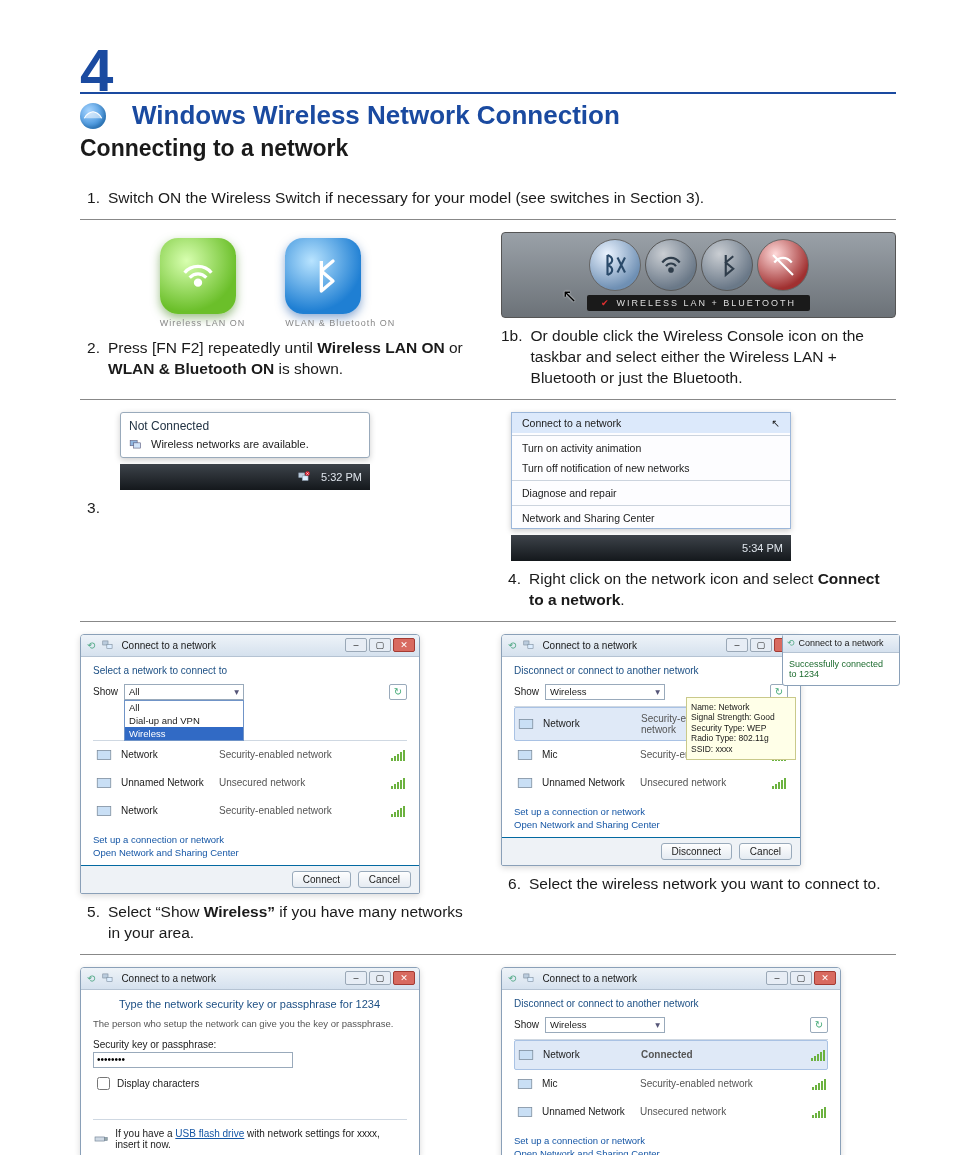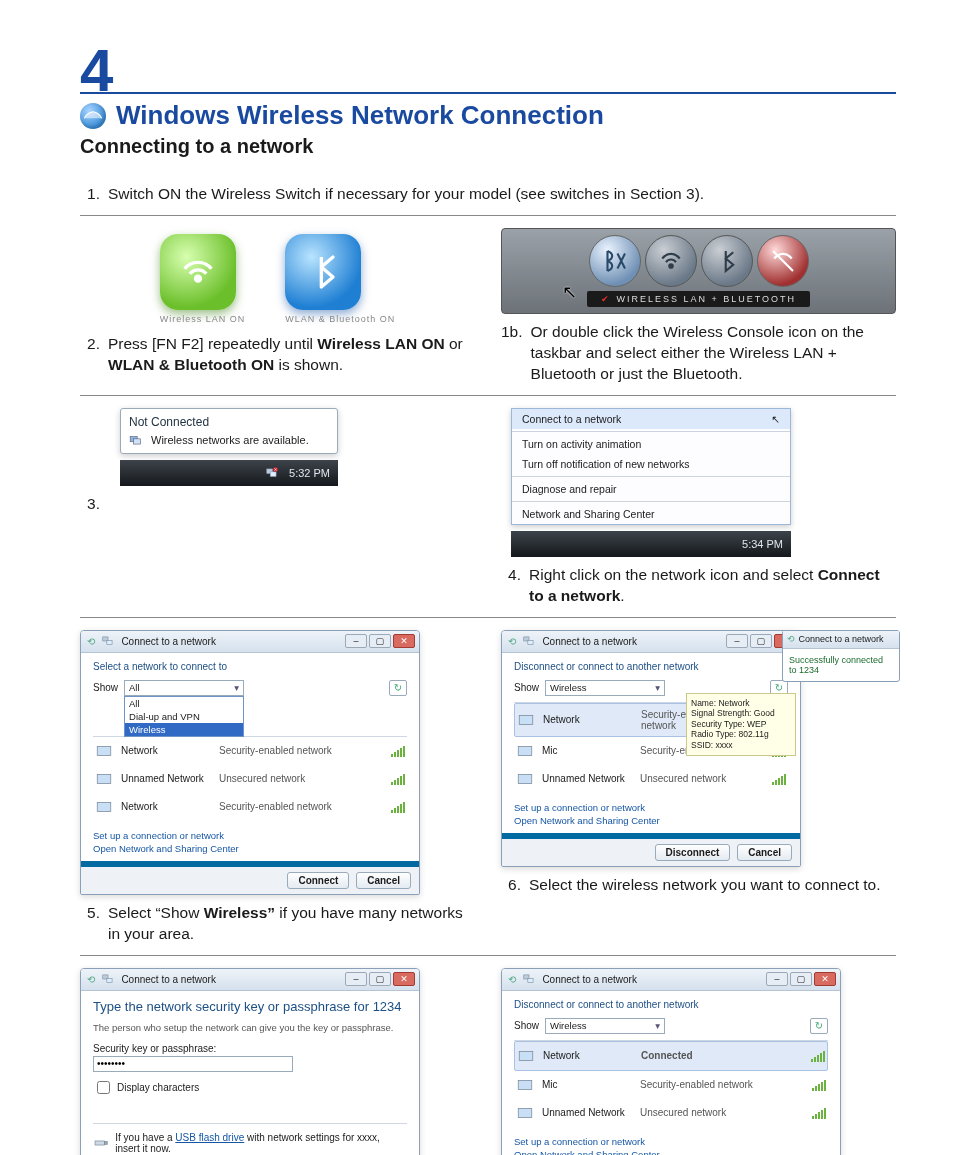--- a/index.html
+++ b/index.html
@@ -31,40 +31,40 @@
     top: 6px;
   }
   .chap-title {
     font-size: 20px;
     font-weight: 700;
     color: #1a4aa0;
   }
   .heading-row {
     display: flex;
     align-items: center;
-    gap: 10px;
+    gap: 26px;
     margin-top: 1px;
   }
   .globe-icon {
     width: 26px; height: 26px;
     border-radius: 50%;
     background: radial-gradient(circle at 35% 30%, #a8d5ff, #3a8dd8 70%);
     box-shadow: inset -2px -2px 4px rgba(0,0,0,.2);
     display:inline-flex; align-items:center; justify-content:center;
     font-size:14px;
   }
   h1.page-title {
     margin: 0;
     font-size: 26px;
     color: #1a4aa0;
     font-weight: 700;
   }
   h2.subtitle {
     margin: 4px 0 18px 0;
-    font-size: 20px;
+    font-size: 23px;
     font-weight: 700;
   }
   
   .instr-row {
     display: flex;
     gap: 26px;
     border-bottom: 1px solid #888;
     padding-bottom: 10px;
     margin-bottom: 12px;
   }
@@ -95,21 +95,21 @@
   }
   .tb-icons { display:flex; gap:4px; }
   .tb-orb { width:52px; height:52px; border-radius:50%; background:radial-gradient(circle at 35% 28%, #eaf3ff,#6f90b4 72%); border:1px solid #666; display:flex; align-items:center;justify-content:center;}
   .tb-orb svg{width:30px;height:30px;}
   .tb-orb.off{filter:grayscale(0.5) brightness(.85);}
   .tb-orb.red{background:radial-gradient(circle at 35% 28%, #ffd9d9,#a03030 72%);}
   .tb-label{background:#1a1a1a;color:#ddd;font-size:9px;letter-spacing:2px;padding:3px 14px;border-radius:2px; display:flex; align-items:center; gap:6px;}
   .tb-label .check{color:#e03030;}
   .cursor{position:absolute; left:60px; top:52px; font-size:18px; color:#000; text-shadow:0 0 2px #fff;}
   
-  .tray3 { width:218px; margin:0 auto 0 40px; }
+  .tray3 { width:250px; margin:0 auto 0 40px; }
   .tooltip {
     background:#fff; border:1px solid #9ab; border-radius:3px;
     padding:6px 8px; box-shadow:0 2px 6px rgba(0,0,0,.2);
   }
   .tooltip .tt-title{font-size:12px; color:#234; margin-bottom:4px;}
   .tooltip .tt-body{display:flex; gap:8px; align-items:center; font-size:11px;}
   .taskbar { height:26px; background:linear-gradient(#3d434a,#14181c); margin-top:6px; display:flex; align-items:center; justify-content:flex-end; color:#dfe5ec; font-size:11px; padding:0 8px; gap:10px;}
   .tb-neticon{width:14px;height:14px;display:inline-block;}
   
   .ctx4 { width:280px; margin-left:10px;}
@@ -146,29 +146,29 @@
   .net-row.sel{background:#dfe9f7; border:1px solid #a9c2e4; border-radius:2px;}
   .net-ico{width:18px;height:18px;}
   .net-name{width:90px;}
   .net-type{color:#555; flex:1;}
   .sigbars{display:flex;gap:1px;align-items:flex-end;height:12px;}
   .sigbars span{width:2px;background:#6cb23f;}
   .sigbars span:nth-child(1){height:3px;} .sigbars span:nth-child(2){height:5px;}
   .sigbars span:nth-child(3){height:7px;} .sigbars span:nth-child(4){height:9px;}
   .sigbars span:nth-child(5){height:11px;}
   .dlg-links{color:#1556a5; font-size:9.5px; margin-top:8px; line-height:1.4;}
-  .dlg-foot{background:#eef2f6; border-top:6px solid #0369a1; padding:5px 8px; text-align:right;font-weight:bold;}
+  .dlg-foot{background:#eef2f6; border-top:1px solid #0369a1; padding:5px 8px; text-align:right;}
   .btn{display:inline-block; border:1px solid #9ab; background:linear-gradient(#fefefe,#e5ebf2); padding:2px 10px; border-radius:3px; font-size:10px; margin-left:4px;}
   
   .side-mini{position:absolute; right:-4px; top:0; width:118px; border:1px solid #8aa0b8; background:#fff; border-radius:3px; font-size:9px;}
   .side-mini .smt{height:18px;background:linear-gradient(#eef3f8,#d5e1ee);border-bottom:1px solid #b5c3d3;display:flex;align-items:center;gap:4px;padding:0 4px;}
   .side-mini .smb{padding:6px;color:#1c6b2e;}
   .info-pop{position:absolute; right:4px; top:62px; width:110px; background:#ffffe8; border:1px solid #c9c98a; padding:4px; font-size:8.5px; line-height:1.25;}
   
-  .s7-body .hd{font-size:13px;}
+  .s7-body .hd{font-size:11px;margin-left:26px;}
   .s7-body .sub{font-size:9.5px; color:#555; margin:3px 0 10px;}
   .s7-body label{display:block; margin-bottom:2px;}
   .s7-body input[type=text]{width:200px;height:16px;border:1px solid #9ab;font-size:10px;padding:0 3px;}
   .s7-body .chk{margin-top:6px;display:flex;align-items:center;gap:4px;}
   .usb-note{display:flex;gap:6px;align-items:center;margin-top:26px;border-top:1px solid #cfd8e2;padding-top:8px;}
   .usb-note a{color:#1556a5;text-decoration:underline;}
   a.link{color:#1556a5;}
 </style>
 </head>
 <body>

